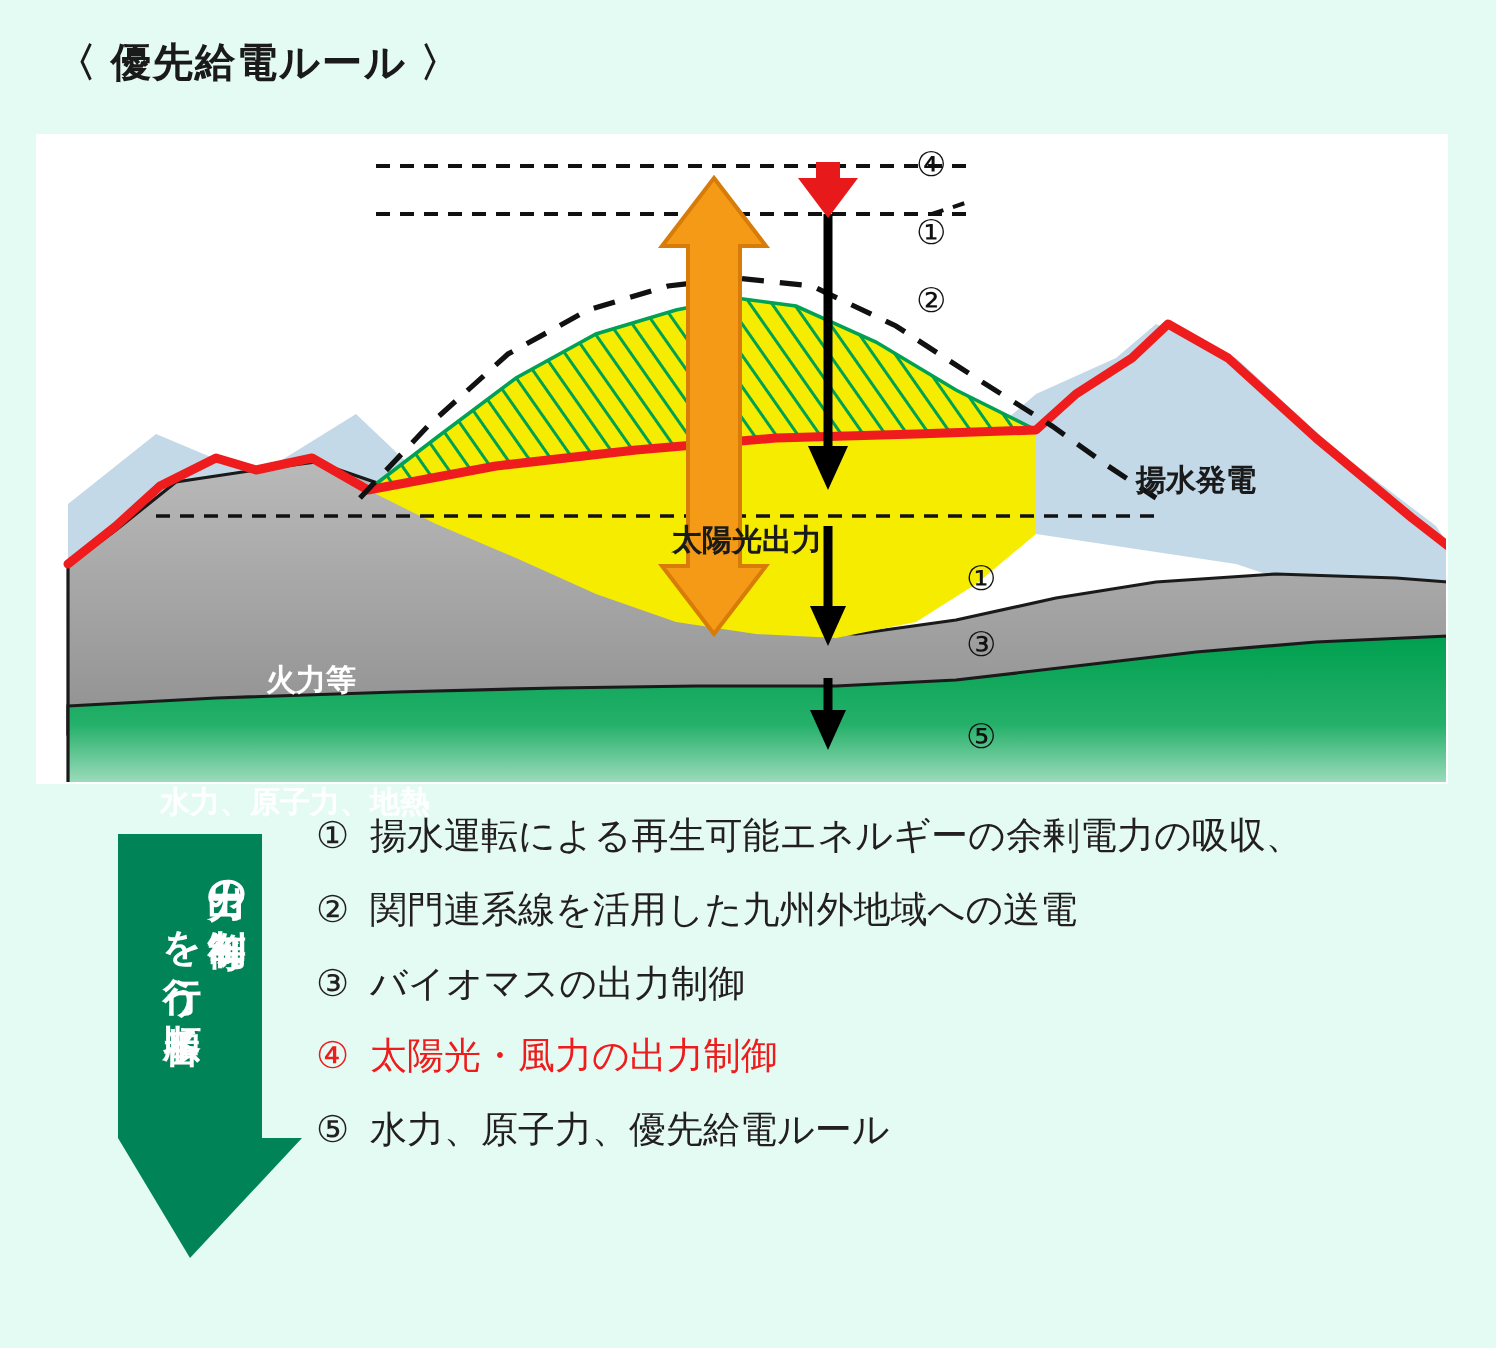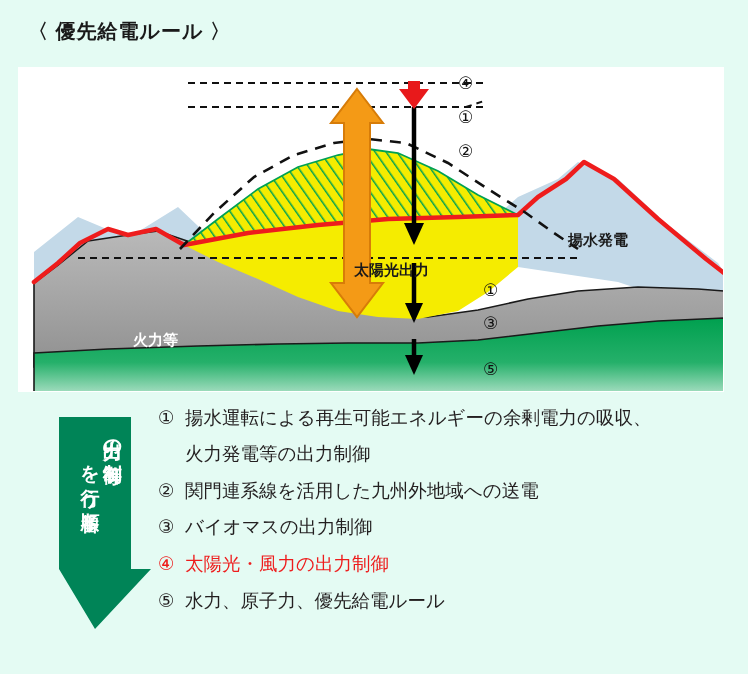--- a/index.html
+++ b/index.html
@@ -225,26 +225,27 @@
       <polygon points="396,42 381,22 411,22" fill="#e8191b"></polygon>
     </g>
 
     <g>
       <path d="M 448,40 L 466,34" fill="none" stroke="#111" stroke-width="2" stroke-dasharray="6 5"></path>
     </g>
 
     <rect x="0.5" y="0.5" width="705" height="324" fill="none" stroke="#ffffff" stroke-width="1"></rect>
   </svg>
 
-  <div class="dlabel dark" style="left:336px; top:160px;">太陽光出力</div>
+  <div class="dlabel dark" style="left:318px; top:160px;">太陽光出力</div>
 
   <div class="dlabel dark" style="left:550px; top:130px;">揚水発電</div>
 
   <div class="dlabel white" style="left:115px; top:230px;text-align:right;">火力等</div>
 
+  <div class="dlabel white" style="left:62px; top:291px;">水力、原子力、地熱</div>
 
   <div class="dnum" style="left:440px; top:6px;">④</div>
   <div class="dnum" style="left:440px; top:40px;">①</div>
   <div class="dnum" style="left:440px; top:74px;">②</div>
   <div class="dnum" style="left:465px; top:213px;">①</div>
   <div class="dnum" style="left:465px; top:246px;">③</div>
   <div class="dnum" style="left:465px; top:292px;">⑤</div>
 </div>
 
 <div id="legend-block">
@@ -258,21 +259,20 @@
     <div class="vtext col-1">出力の制御等</div>
     <div class="vtext col-2">を行う順番</div>
   </div>
 
   <div id="legend-list">
 
     <div class="legend-item">
       <span class="num">①</span>
       <span class="txt">揚水運転による再生可能エネルギーの余剰電力の吸収、</span>
     </div>
-    <div class="legend-sub">火力発電等の出力制御</div>
 
     <div class="legend-item" style="margin-top:10px;">
       <span class="num">②</span>
       <span class="txt">関門連系線を活用した九州外地域への送電</span>
     </div>
 
     <div class="legend-item" style="margin-top:10px;">
       <span class="num">③</span>
       <span class="txt">バイオマスの出力制御</span>
     </div>

